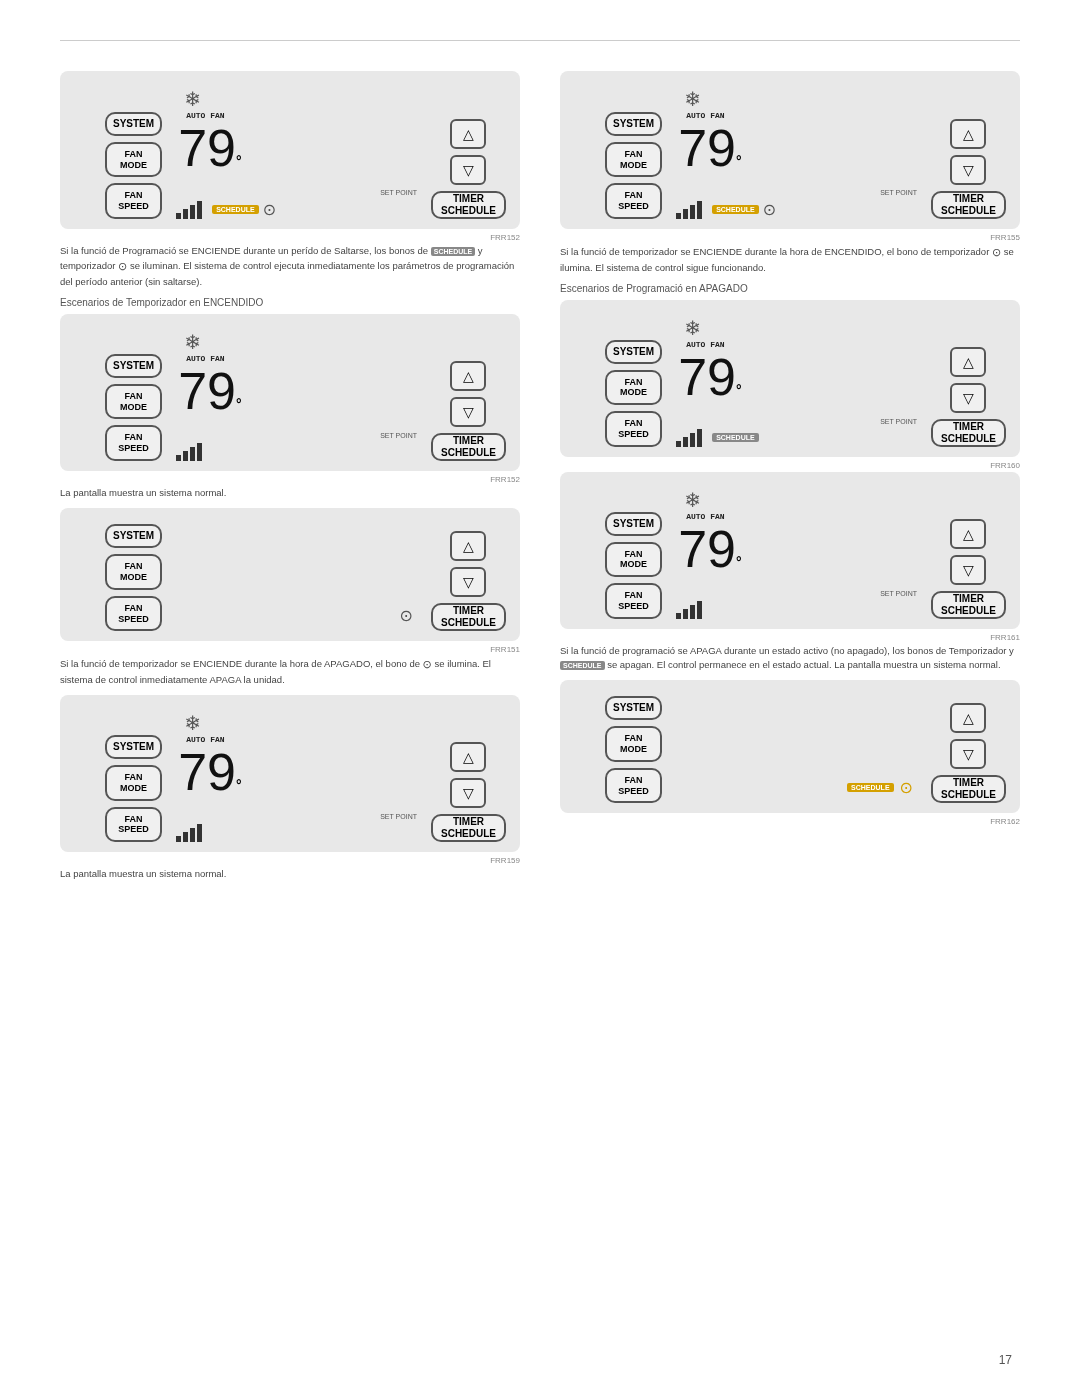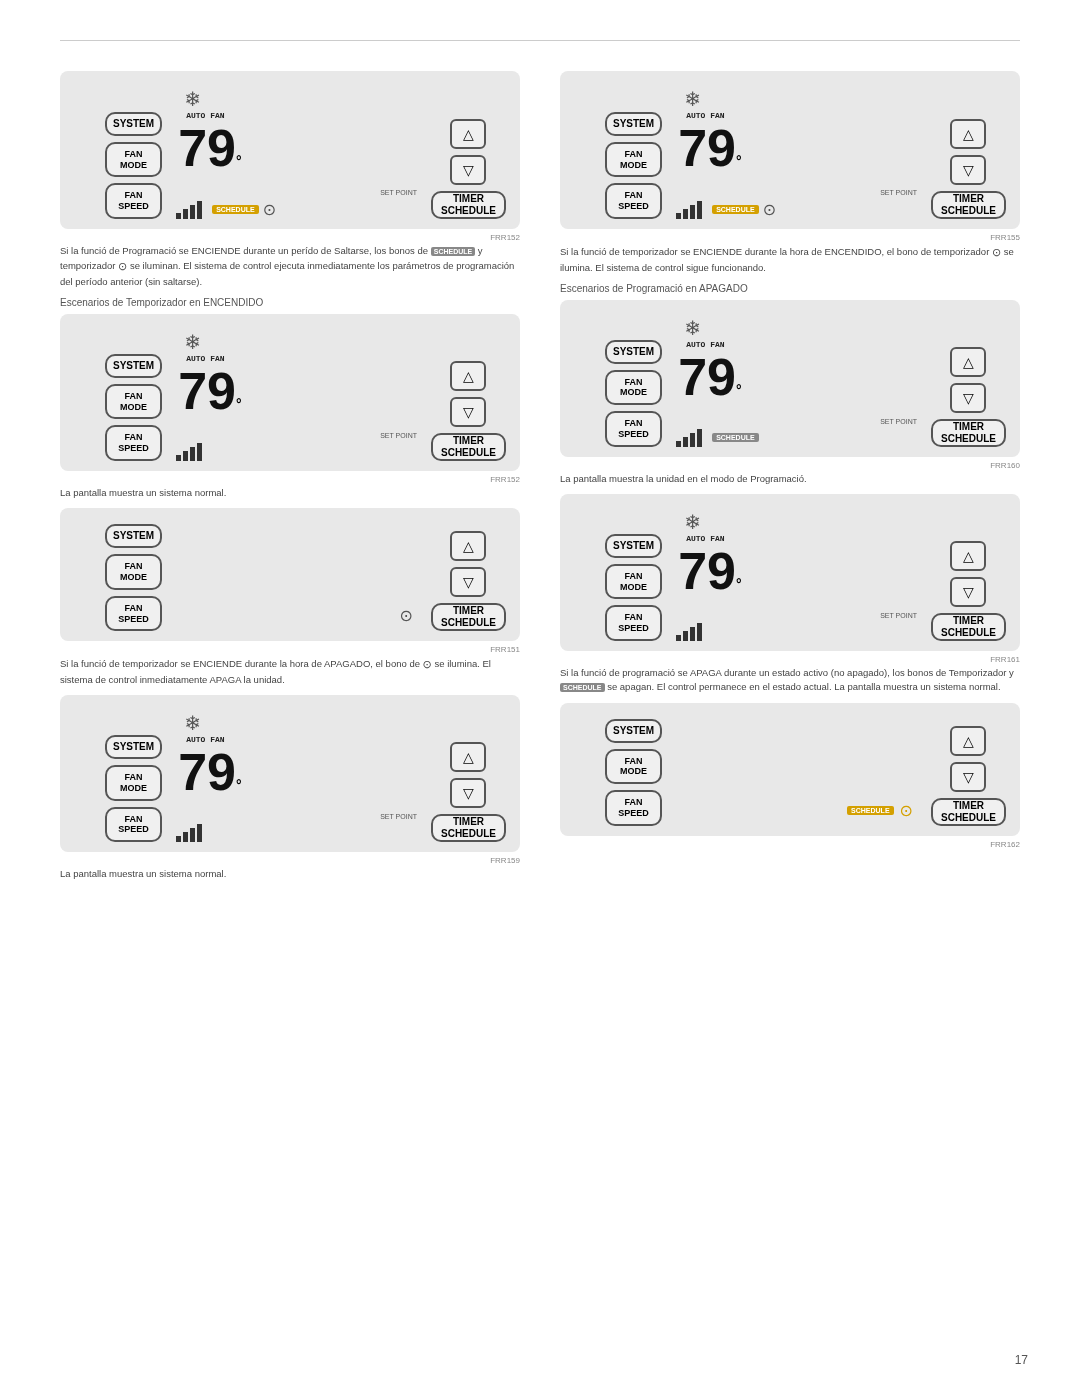--- a/index.html
+++ b/index.html
@@ -56,21 +56,21 @@
       font-weight: bold;
       color: #222;
       margin-bottom: 2px;
       align-self: flex-start;
       margin-left: 8px;
       font-family: Liberation Mono, monospace;
     }
 
     .temp-display {
       font-size: 52px;
-      font-weight: 700;
+      font-weight: 400;
       color: #111;
       line-height: 1;
       font-family: 'Arial Black', Arial, sans-serif;
     }
 
     .set-point-label {
       font-size: 7px;
       color: #555;
       align-self: flex-end;
       margin-right: 4px;
@@ -173,21 +173,21 @@
     }
 
     .inline-clock {
       font-size: 11px;
       vertical-align: middle;
     }
 
     .page-number {
       position: absolute;
       bottom: 30px;
-      right: 52px;
+      right: 68px;
       font-size: 12px;
       color: #555;
     }
 
     
     .therm-main-row {
       display: flex;
       align-items: flex-end;
       gap: 10px;
       margin-left: 31px;
@@ -486,21 +486,20 @@
           </div>
           <div class="therm-right-col">
             <div class="arrow-btn">△</div>
             <div class="arrow-btn">▽</div>
             <div class="timer-btn">TIMER<br>SCHEDULE</div>
           </div>
         </div>
       </div>
       <div class="fig-label">FRR160</div>
 
-      <div class="body-text">La pantalla muestra la unidad en el modo de Programació.</div>
 
       <div class="thermostat">
         <div class="therm-main-row">
           <div class="therm-left-col">
             <div class="therm-btn">SYSTEM</div>
             <div class="fan-mode-btn">FAN<br>MODE</div>
             <div class="fan-mode-btn">FAN<br>SPEED</div>
           </div>
           <div class="therm-mid-col">
             <div class="mid-top">

